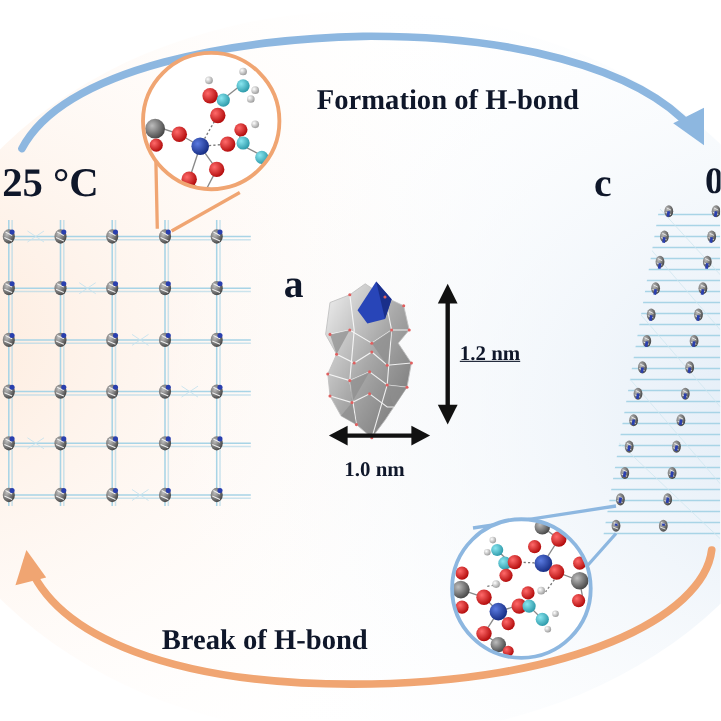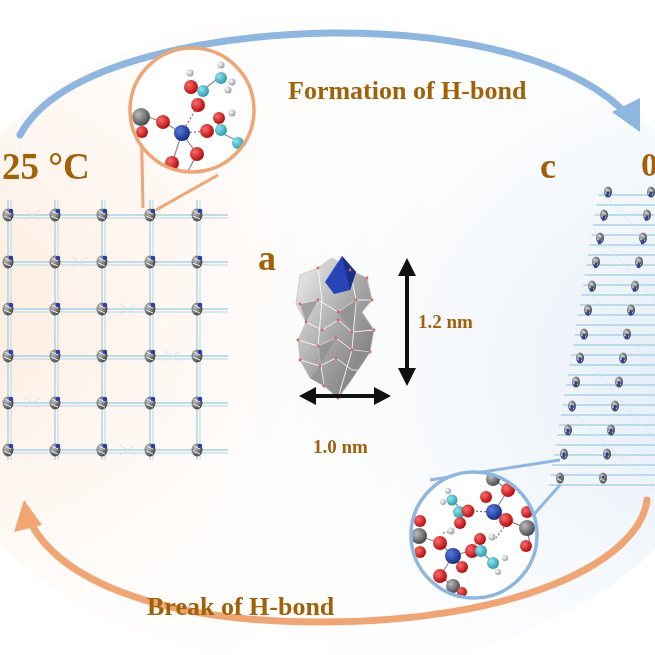--- a/index.html
+++ b/index.html
@@ -3,31 +3,31 @@
 <meta charset="utf-8">
 <style>
   html, body { margin: 0; padding: 0; }
   body {
     width: 655px; height: 655px; overflow: hidden; position: relative;
     background: #ffffff;
     font-family: "Liberation Serif", serif;
   }
   #stage { position: absolute; left: 0; top: 0; width: 655px; height: 655px; }
   .label {
-    position: absolute; font-family: "Liberation Serif", serif; font-weight: bold; color: #a16207;
+    position: absolute; font-family: "Liberation Serif", serif; font-weight: bold; color: #0f172a;
     white-space: nowrap; line-height: 1;
   }
   #title-top { left: 288px; top: 78px; font-size: 26px; }
-  #title-bottom { left: 147px; top: 594px; font-size: 26px; }
+  #title-bottom { left: 147px; top: 569px; font-size: 26px; }
   #temp-left { left: 2px; top: 148px; font-size: 37px; }
   #temp-right { left: 641px; top: 148px; font-size: 34px; }
   #panel-a { left: 258px; top: 240px; font-size: 36px; }
   #panel-c { left: 540px; top: 148px; font-size: 36px; }
-  #dim-h { left: 418px; top: 312px; font-size: 19px; }
-  #dim-w { left: 313px; top: 437px; font-size: 19px; }
+  #dim-h { left: 418px; top: 312px; font-size: 19px; text-decoration: underline; }
+  #dim-w { left: 313px; top: 418px; font-size: 19px; }
 </style>
 </head>
 <body>
 
 <svg id="stage" viewBox="0 0 655 655" xmlns="http://www.w3.org/2000/svg">
   <defs>
     <radialGradient id="bgWarm" cx="0" cy="0.45" r="0.75">
       <stop offset="0" stop-color="#fde8d8"></stop>
       <stop offset="1" stop-color="#ffffff" stop-opacity="0"></stop>
     </radialGradient>

